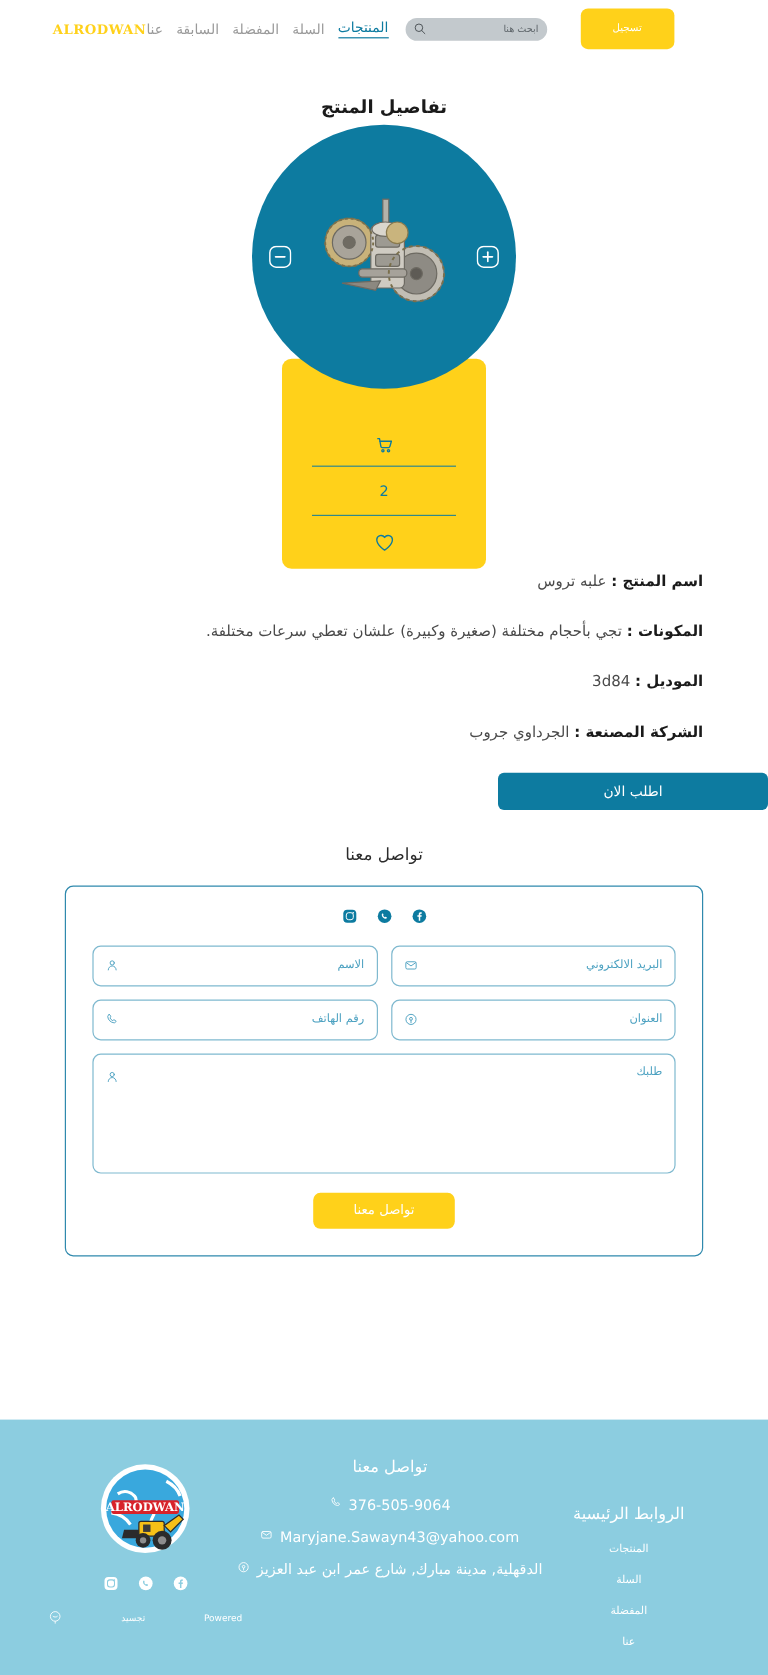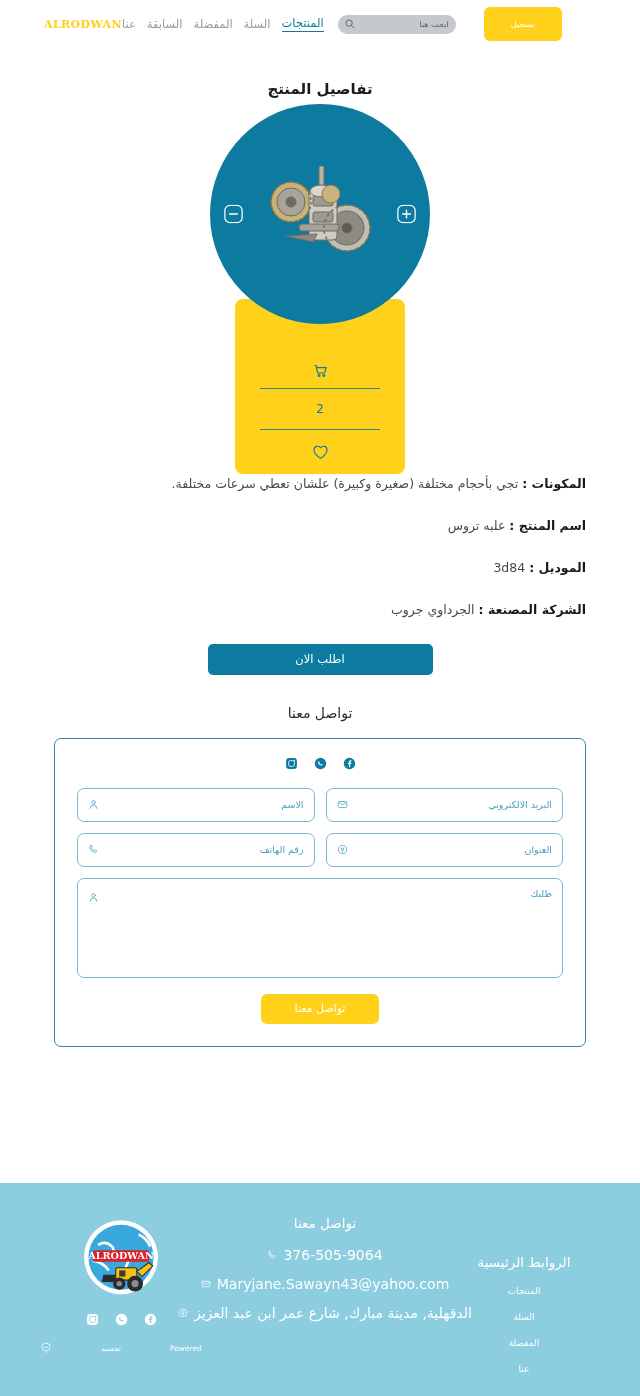--- a/index.html
+++ b/index.html
@@ -162,21 +162,21 @@
   .spec-row {
     font-size: 12.5px;
     color: #3f3f3f;
     margin-bottom: 25px;
     line-height: 1.35;
   }
   .spec-row .k { font-weight: bold; color: #1a1a1a; }
   .spec-row .v { color: #4a4a4a; }
 
   
-  .order-wrap { display: flex; justify-content: center; margin-top: 5px; }
+  .order-wrap { display: flex; margin-top: 5px; }
   .order-btn {
     width: 225px;
     height: 31px;
     background: #0d7ba0;
     border: none;
     border-radius: 5px;
     color: #ffffff;
     font-size: 11.5px;
     font-family: inherit;
     cursor: pointer;
@@ -308,24 +308,24 @@
   .powered-label { font-size: 7.5px; color: #ffffff; margin-left: 44px; }
   .f-col-contact { width: 230px; text-align: center; }
   .f-heading {
     font-size: 13.5px;
     color: #ffffff;
     margin-bottom: 16px;
   }
   .f-line {
     display: flex;
     flex-direction: row-reverse;
-    align-items: center;
+    align-items: flex-start;
     justify-content: center;
     gap: 6px;
-    font-size: 14px;
+    font-size: 12px;
     color: #ffffff;
     margin-bottom: 13px;
     white-space: nowrap;
   }
   .f-line .fic { line-height: 0; }
   .f-col-links { width: 140px; text-align: center; margin-top: 39px; }
   .f-link {
     font-size: 9px;
     color: #ffffff;
     margin-bottom: 16px;
@@ -416,26 +416,26 @@
       <g stroke="#7a6f4c" stroke-width="1.6" fill="none">
         <circle cx="36" cy="44" r="20" stroke-dasharray="2.5 2.5"></circle>
         <circle cx="92" cy="70" r="23" stroke-dasharray="3 3"></circle>
       </g>
     </svg>
   </div>
 </div>
 
 <div class="specs">
   <div class="spec-row">
+    <span class="k">اسم المنتج :</span>
+    <span class="v">علبه تروس</span>
+  </div>
+  <div class="spec-row">
     <span class="k">المكونات :</span>
     <span class="v">تجي بأحجام مختلفة (صغيرة وكبيرة) علشان تعطي سرعات مختلفة.</span>
-  </div>
-  <div class="spec-row">
-    <span class="k">اسم المنتج :</span>
-    <span class="v">علبه تروس</span>
   </div>
   <div class="spec-row">
     <span class="k">الموديل :</span>
     <span class="v">3d84</span>
   </div>
   <div class="spec-row">
     <span class="k">الشركة المصنعة :</span>
     <span class="v">الجرداوي جروب</span>
   </div>
 </div>

